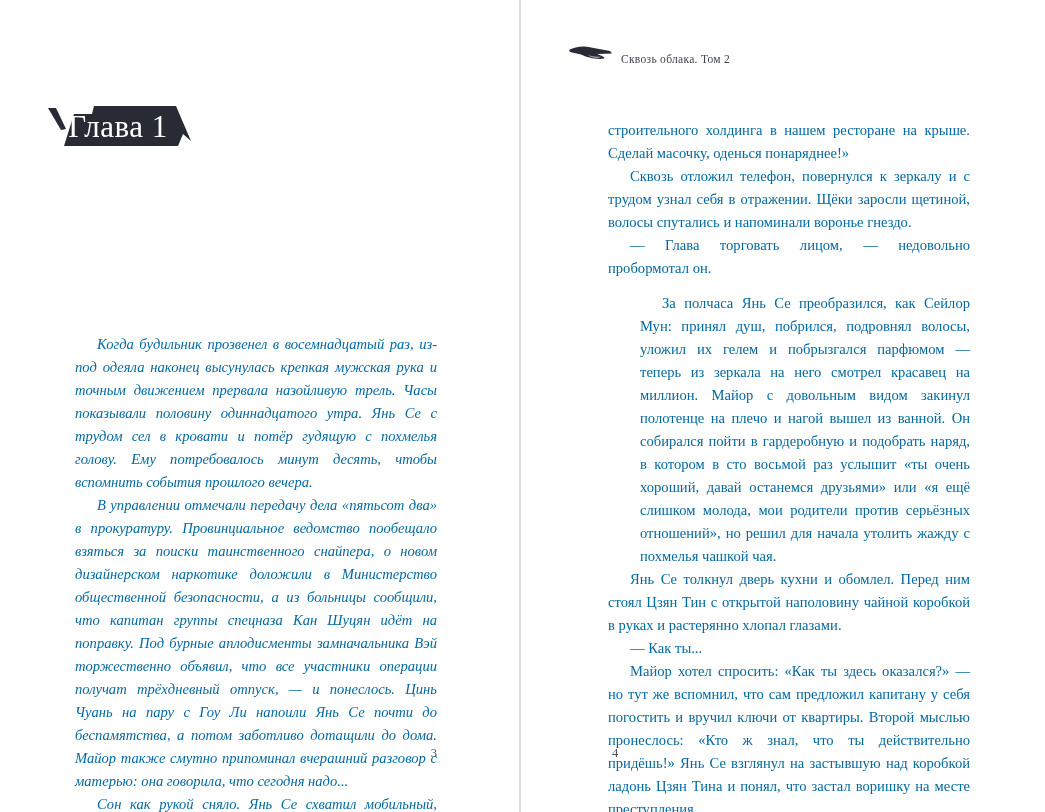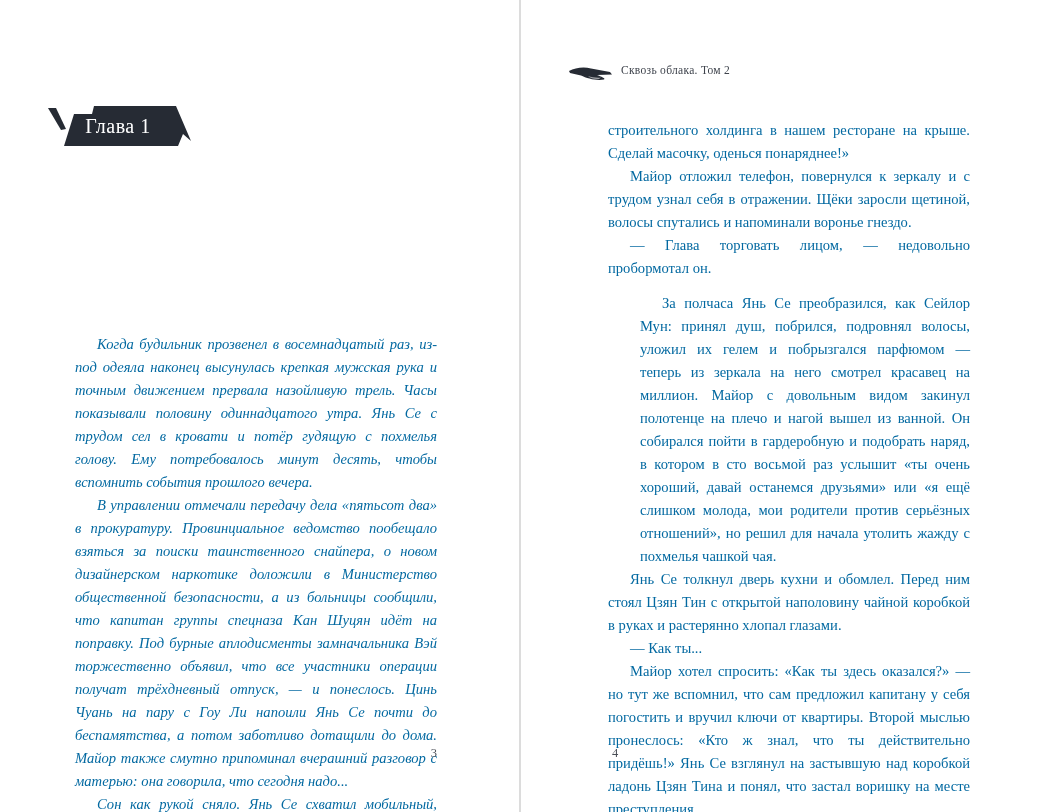--- a/index.html
+++ b/index.html
@@ -18,27 +18,27 @@
     width: 1.5px; height: 812px;
     background: #dcdcdc;
   }
 
   
   .chapter-banner { position: absolute; left: 44px; top: 100px; width: 152px; height: 52px; }
   .chapter-banner svg { position: absolute; left: 0; top: 0; }
   .chapter-banner .label {
     position: absolute; left: 18px; top: 8px; width: 112px; height: 37px;
     line-height: 37px; text-align: center;
-    color: #ffffff; font-size: 20px; letter-spacing: 0.5px;
+    color: #ffffff; font-size: 31px; letter-spacing: 0.5px;
   }
 
   
   .running-header {
-    position: absolute; left: 568px; top: 64px;
-    display: flex; align-items: flex-start; gap: 9px;
+    position: absolute; left: 568px; top: 43px;
+    display: flex; align-items: flex-end; gap: 9px;
   }
   .running-header .title {
     font-size: 11.5px; color: #3e434c; letter-spacing: 0.3px;
   }
 
   
   .text-col {
     position: absolute; width: 362px;
     font-size: 14.6px; line-height: 23px;
     text-align: justify;
@@ -92,21 +92,21 @@
         <svg width="44" height="18" viewBox="0 0 44 18">
           <path d="M1,7 C7,4 15,2.5 23,4.5 L42,8 L44,10.5 L29,11 C33,12.5 38,14.5 36,15.5 C29,17 19,14.5 13,11.5 L2,9 Z" fill="#262b34"></path>
           <path d="M20,12 C24,13.5 30,14 33,13.5 L31,15 C26,15.5 22,14 20,12 Z" fill="#ffffff" opacity="0.55"></path>
         </svg>
       </span>
       <span class="title">Сквозь облака. Том 2</span>
     </div>
 
     <div class="text-col text-col-right">
         <p class="para">строительного холдинга в нашем ресторане на крыше. Сделай масочку, оденься понаряднее!»</p>
-        <p class="para indent">Майор отложил телефон, повернулся к зеркалу и с трудом узнал себя в отражении. Щёки заросли щетиной, волосы спутались и напоминали воронье гнездо.</p>
+        <p class="para indent">Сквозь отложил телефон, повернулся к зеркалу и с трудом узнал себя в отражении. Щёки заросли щетиной, волосы спутались и напоминали воронье гнездо.</p>
         <p class="para indent">— Глава торговать лицом, — недовольно пробормотал он.</p>
         <p class="para indent gap">За полчаса Янь Се преобразился, как Сейлор Мун: принял душ, побрился, подровнял волосы, уложил их гелем и побрызгался парфюмом — теперь из зеркала на него смотрел красавец на миллион. Майор с довольным видом закинул полотенце на плечо и нагой вышел из ванной. Он собирался пойти в гардеробную и подобрать наряд, в котором в сто восьмой раз услышит «ты очень хороший, давай останемся друзьями» или «я ещё слишком молода, мои родители против серьёзных отношений», но решил для начала утолить жажду с похмелья чашкой чая.</p>
         <p class="para indent">Янь Се толкнул дверь кухни и обомлел. Перед ним стоял Цзян Тин с открытой наполовину чайной коробкой в руках и растерянно хлопал глазами.</p>
         <p class="para indent">— Как ты...</p>
         <p class="para indent">Майор хотел спросить: «Как ты здесь оказался?» — но тут же вспомнил, что сам предложил капитану у себя погостить и вручил ключи от квартиры. Второй мыслью пронеслось: «Кто ж знал, что ты действительно придёшь!» Янь Се взглянул на застывшую над коробкой ладонь Цзян Тина и понял, что застал воришку на месте преступления.</p>
         <p class="para indent">— Когда покушаешься на мой чай для свадебной церемонии!</p>
         <p class="para indent">Капитан спрятал руки за спину.</p>
         <p class="para indent">— Нет.</p>
       </div>
 

